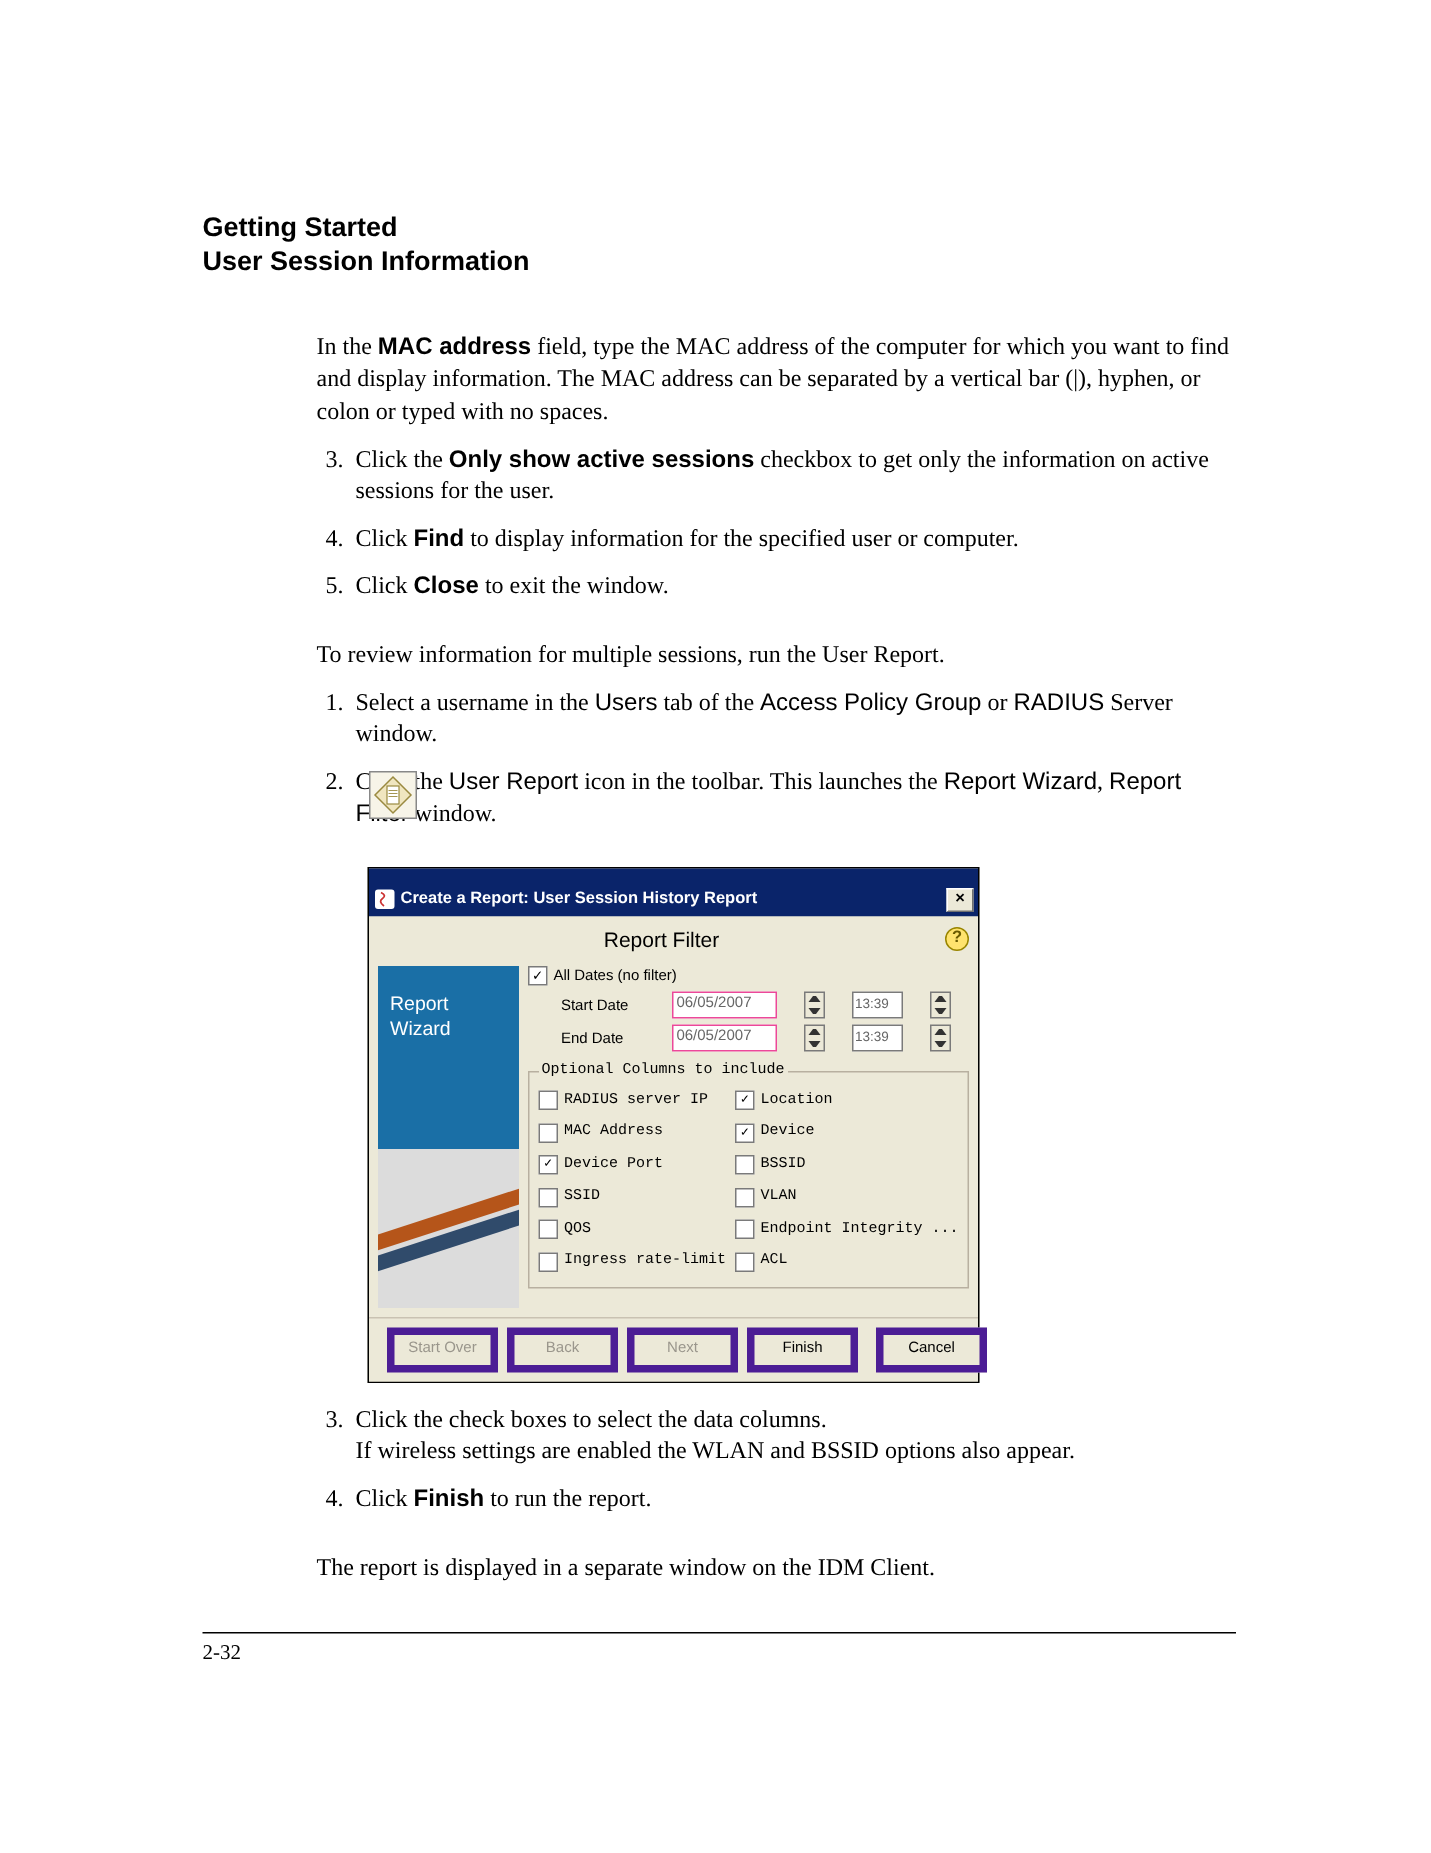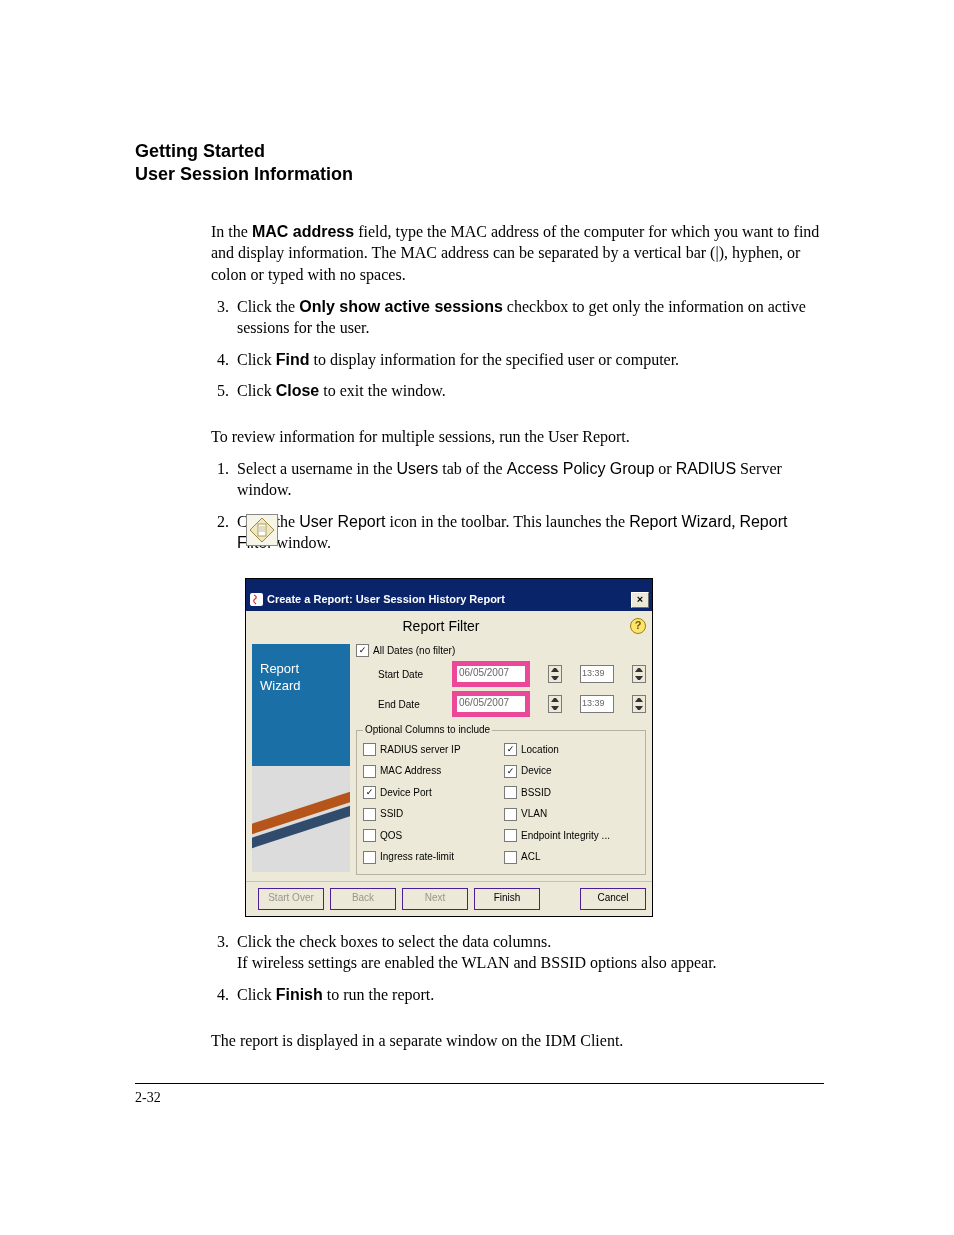--- a/index.html
+++ b/index.html
@@ -159,21 +159,21 @@
     width:11px; height:11px;
     border:1px solid #7a7a7a;
     background:#fff;
     display:inline-flex; align-items:center; justify-content:center;
     font-size:9px; line-height:9px;
     color:#000;
   }
   .lbl { white-space:nowrap; }
   .date-in {
     width:64px; height:16px;
-    border:5px solid #ec4899;
+    border:1px solid #ec4899;
     background:#fff;
     padding:0 2px;
     font-size:10px;
     line-height:14px;
     color:#666;
   }
   .spin {
     width:12px; height:16px;
     border:1px solid #7a7a7a;
     background:#ece9d8;
@@ -196,41 +196,42 @@
     line-height:14px;
     padding:0 1px;
     color:#666;
   }
   .date-row { display:flex; align-items:center; gap:18px; margin:4px 0 4px 22px;}
   .date-row .dlabel { width:56px;}
   fieldset.opt {
     border:1px solid #b8b0a0;
     margin:6px 0 0 0;
     padding:6px 6px 6px 6px;
+    font-family:Liberation Mono, monospace;
   }
   fieldset.opt legend { font-size:10px; padding:0 2px;}
   .grid2 {
     display:grid;
     grid-template-columns: 1fr 1fr;
     row-gap:4px;
     column-gap:6px;
   }
   .buttons {
     display:flex;
     gap:6px;
     padding:6px;
     border-top:1px solid #c9c2b2;
     background:#ece9d8;
     align-items:center;
   }
   .buttons .gap { flex:1; }
   .wbtn {
     min-width:52px;
     height:20px;
-    border:1px solid #4c1d95;
+    border:5px solid #4c1d95;
     background:#ece9d8;
     font-size:10px;
     text-align:center;
     line-height:18px;
     padding:0 6px;
   }
   .wbtn.disabled { color:#9a968c; }
   hr.bottom {
     margin: 32px 0 6px 0;
     border: none;

